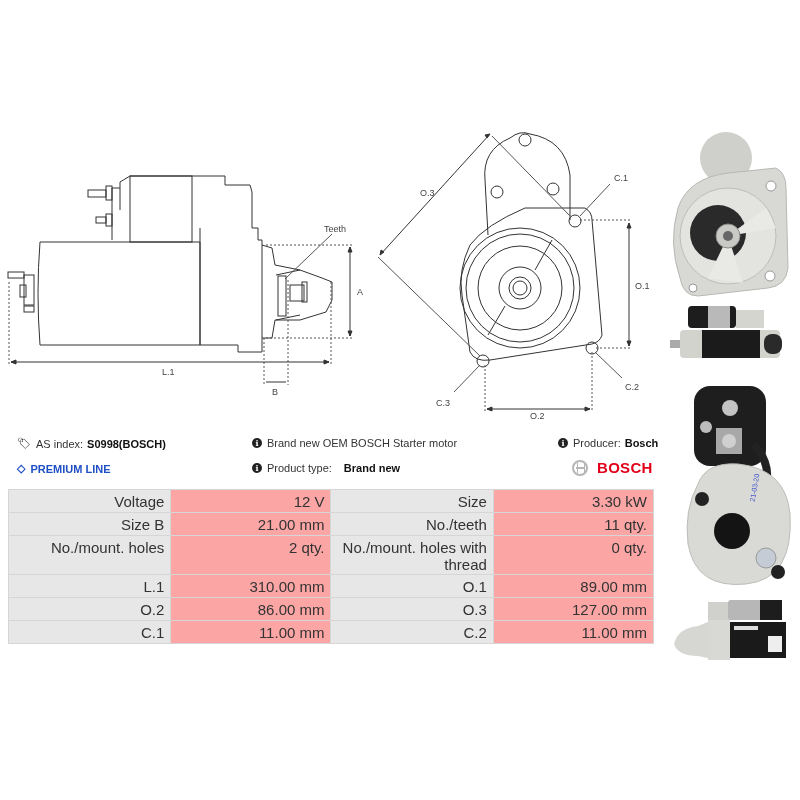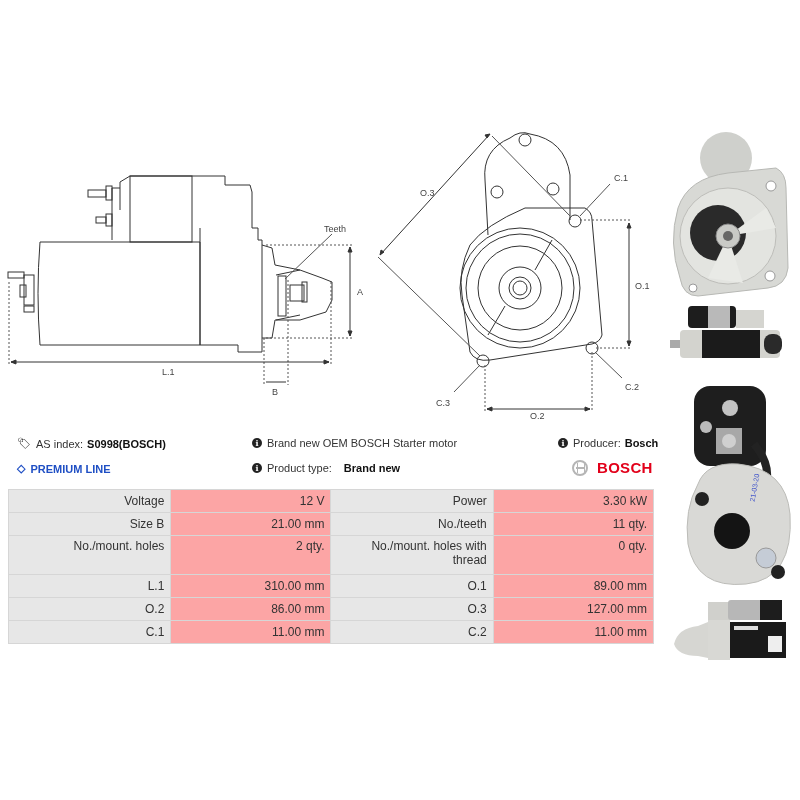--- a/index.html
+++ b/index.html
@@ -8,21 +8,21 @@
   svg text { font-family:"Liberation Sans", sans-serif; }
   .info-line { position:absolute; font-size:11px; color:#333; display:flex; align-items:center; white-space:nowrap; }
   .info-line b { color:#111; font-weight:bold; }
   .ico-info { display:inline-block; width:10px; height:10px; border-radius:50%; background:#222; color:#fff; font-size:8px; font-weight:bold; line-height:10px; text-align:center; margin-right:5px; font-family:"DejaVu Serif", serif; }
   .premium { color:#1f4fc4; font-weight:bold; font-size:11px; }
   .bosch-logo { position:absolute; left:572px; top:459px; display:flex; align-items:center; }
   .bosch-circle { width:16px; height:16px; border-radius:50%; border:2px solid #b5b5b5; box-sizing:border-box; position:relative; margin-right:9px; }
   .bosch-circle::before { content:""; position:absolute; left:3px; top:1px; width:6px; height:10px; border-left:1.5px solid #b5b5b5; border-right:1.5px solid #b5b5b5; }
   .bosch-circle::after { content:""; position:absolute; left:2px; top:5.5px; width:9px; height:1.5px; background:#b5b5b5; }
   .bosch-text { color:#e2001a; font-weight:bold; font-size:15px; letter-spacing:0.3px; }
-  table.specs { position:absolute; left:8px; top:489px; width:646px; border-collapse:collapse; font-size:12px; }
+  table.specs { position:absolute; left:8px; top:489px; width:646px; border-collapse:collapse; font-size:15px; }
   table.specs td { border:1px solid #d6d6d6; text-align:right; padding:0 6px; vertical-align:middle; height:22px; color:#333; }
   table.specs td.lbl { background:#e7e7e7; width:150px; }
   table.specs td.val { background:#fca5a5; width:148px; }
   table.specs tr.tall td { height:35px; vertical-align:top; padding-top:3px;text-align:right; }
   .photo { position:absolute; }
 </style>
 </head>
 <body>
 
 <svg class="abs" style="left:0;top:170px" width="380" height="240" viewBox="0 0 380 240" fill="none" stroke="#333" stroke-width="1">
@@ -186,21 +186,21 @@
 <div class="bosch-logo">
   <span class="bosch-circle"></span>
   <span class="bosch-text">BOSCH</span>
 </div>
 
 <table class="specs">
   <tbody>
       <tr>
     <td class="lbl">Voltage</td>
     <td class="val">12 V</td>
-    <td class="lbl">Power</td>
+    <td class="lbl">Size</td>
     <td class="val">3.30 kW</td>
   </tr>
   <tr>
     <td class="lbl">Size B</td>
     <td class="val">21.00 mm</td>
     <td class="lbl">No./teeth</td>
     <td class="val">11 qty.</td>
   </tr>
   <tr class="tall">
     <td class="lbl">No./mount. holes</td>

